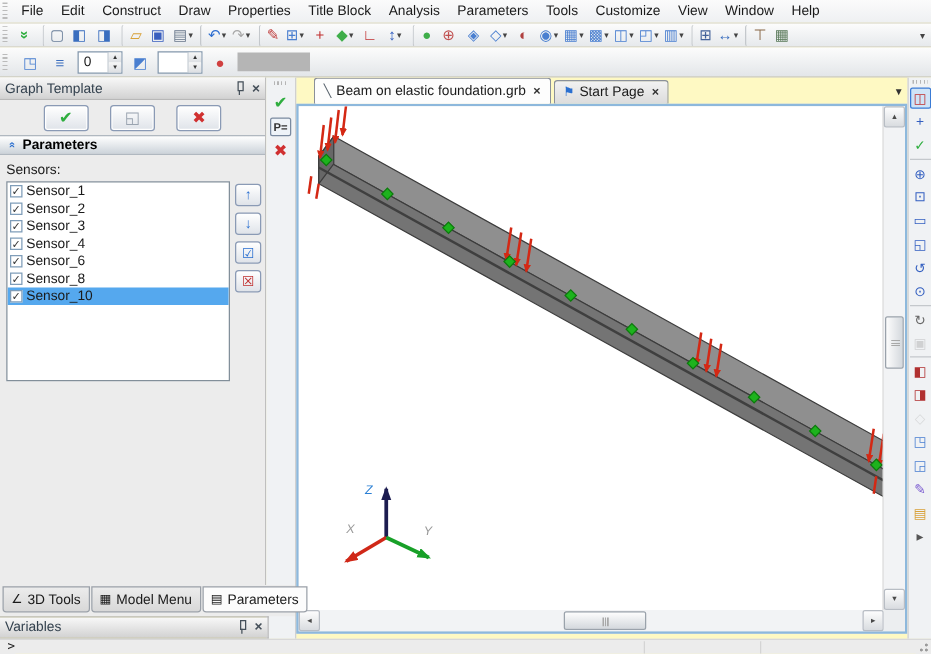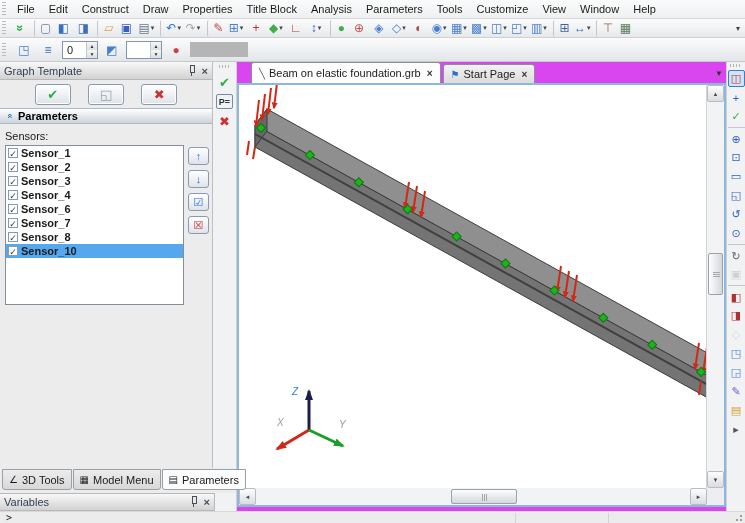--- a/index.html
+++ b/index.html
@@ -1,18 +1,18 @@
 <!DOCTYPE html>
 <html style="--c-beam_top: #8f8f8f; --c-beam_front: #747474; --c-beam_end: #676767; --c-beam_edge: #3c3c3c; --c-sensor_fill: #1db31d; --c-sensor_edge: #0c7a0c; --c-load: #d42814; --c-axis_x: #d02818; --c-axis_y: #18a028; --c-axis_z: #1c1c50; --c-axis_label: #9a9a9a; --c-axis_z_label: #2a7fd4; --c-selection: #55a8ee;"><head>
 <meta charset="utf-8">
 <style>
   * { margin:0; padding:0; box-sizing:border-box; }
   html,body { width:745px; height:523px; overflow:hidden; }
   body { font-family:"Liberation Sans","DejaVu Sans",sans-serif; font-size:11px; background:#ececec; color:#1a1a1a; }
-  #app { position:relative; width:745px; height:523px; background:#d946ef;border-radius:16px; }
+  #app { position:relative; width:745px; height:523px; background:#fef9c3;border-radius:16px; }
 
   .grip { display:inline-block; width:4px; height:14px; margin:0 4px 0 2px;
           background:repeating-linear-gradient(#bbb,#bbb 1px,transparent 1px,transparent 3px); }
 
   
   #menubar { position:absolute; left:0; top:0; width:745px; height:19px;
              background:linear-gradient(#fbfbfb,#eef0f2); border-bottom:1px solid #d8d8d8;
              display:flex; align-items:center; }
   .menu-item { padding:2px 7px; cursor:default; }
 
@@ -65,21 +65,21 @@
           display:inline-flex; align-items:center; justify-content:center; font-size:13px; font-weight:bold; }
   #section-header { height:16px; background:linear-gradient(#ffffff,#ccd3da);
                     border-top:1px solid #b0b8c0; border-bottom:1px solid #b0b8c0;
                     display:flex; align-items:center; padding:0 4px; font-weight:bold; color:#000; }
   .collapse-icon { display:inline-block; transform:rotate(90deg); color:#2a6fd0;
                    font-size:9px; font-weight:bold; width:12px; text-align:center; margin-right:2px; }
   #sensors-label { margin:6px 0 3px 5px; }
   #list-wrap { position:relative; height:180px; }
   #sensor-list { position:absolute; left:5px; top:0; width:179px; height:160px;
                  border:1px solid #828f9a; background:#fff; overflow:hidden; }
-  .srow { height:14px; display:flex; align-items:center; padding-left:2px;font-weight:bold; }
+  .srow { height:14px; display:flex; align-items:center; padding-left:2px; }
   .srow.selected { background:#55a8ee; }
   .cb { width:10px; height:10px; border:1px solid #7f9db9; background:#fff; margin-right:3px;
         display:inline-flex; align-items:center; justify-content:center; flex:none; }
   .cb-check::before { content:"✓"; font-size:9px; line-height:9px; color:#3a3a3a; }
   #list-buttons { position:absolute; left:188px; top:2px; width:22px;
                   display:flex; flex-direction:column; gap:5px; }
   .sbtn { width:21px; height:18px; border:1px solid #8a9ab5; border-radius:3px;
           background:linear-gradient(#ffffff,#dfe3e9); display:inline-flex; align-items:center;
           justify-content:center; font-size:11px; font-weight:bold; }
 
@@ -378,26 +378,20 @@
             <span class="cb">
                 <span class="cb-check"></span>
               </span>
             <span class="slabel">Sensor_4</span>
           </div>
             <div class="srow">
             <span class="cb">
                 <span class="cb-check"></span>
               </span>
             <span class="slabel">Sensor_6</span>
-          </div>
-            <div class="srow">
-            <span class="cb">
-                <span class="cb-check"></span>
-              </span>
-            <span class="slabel">Sensor_7</span>
           </div>
             <div class="srow">
             <span class="cb">
                 <span class="cb-check"></span>
               </span>
             <span class="slabel">Sensor_8</span>
           </div>
             <div class="srow selected">
             <span class="cb">
                 <span class="cb-check"></span>

